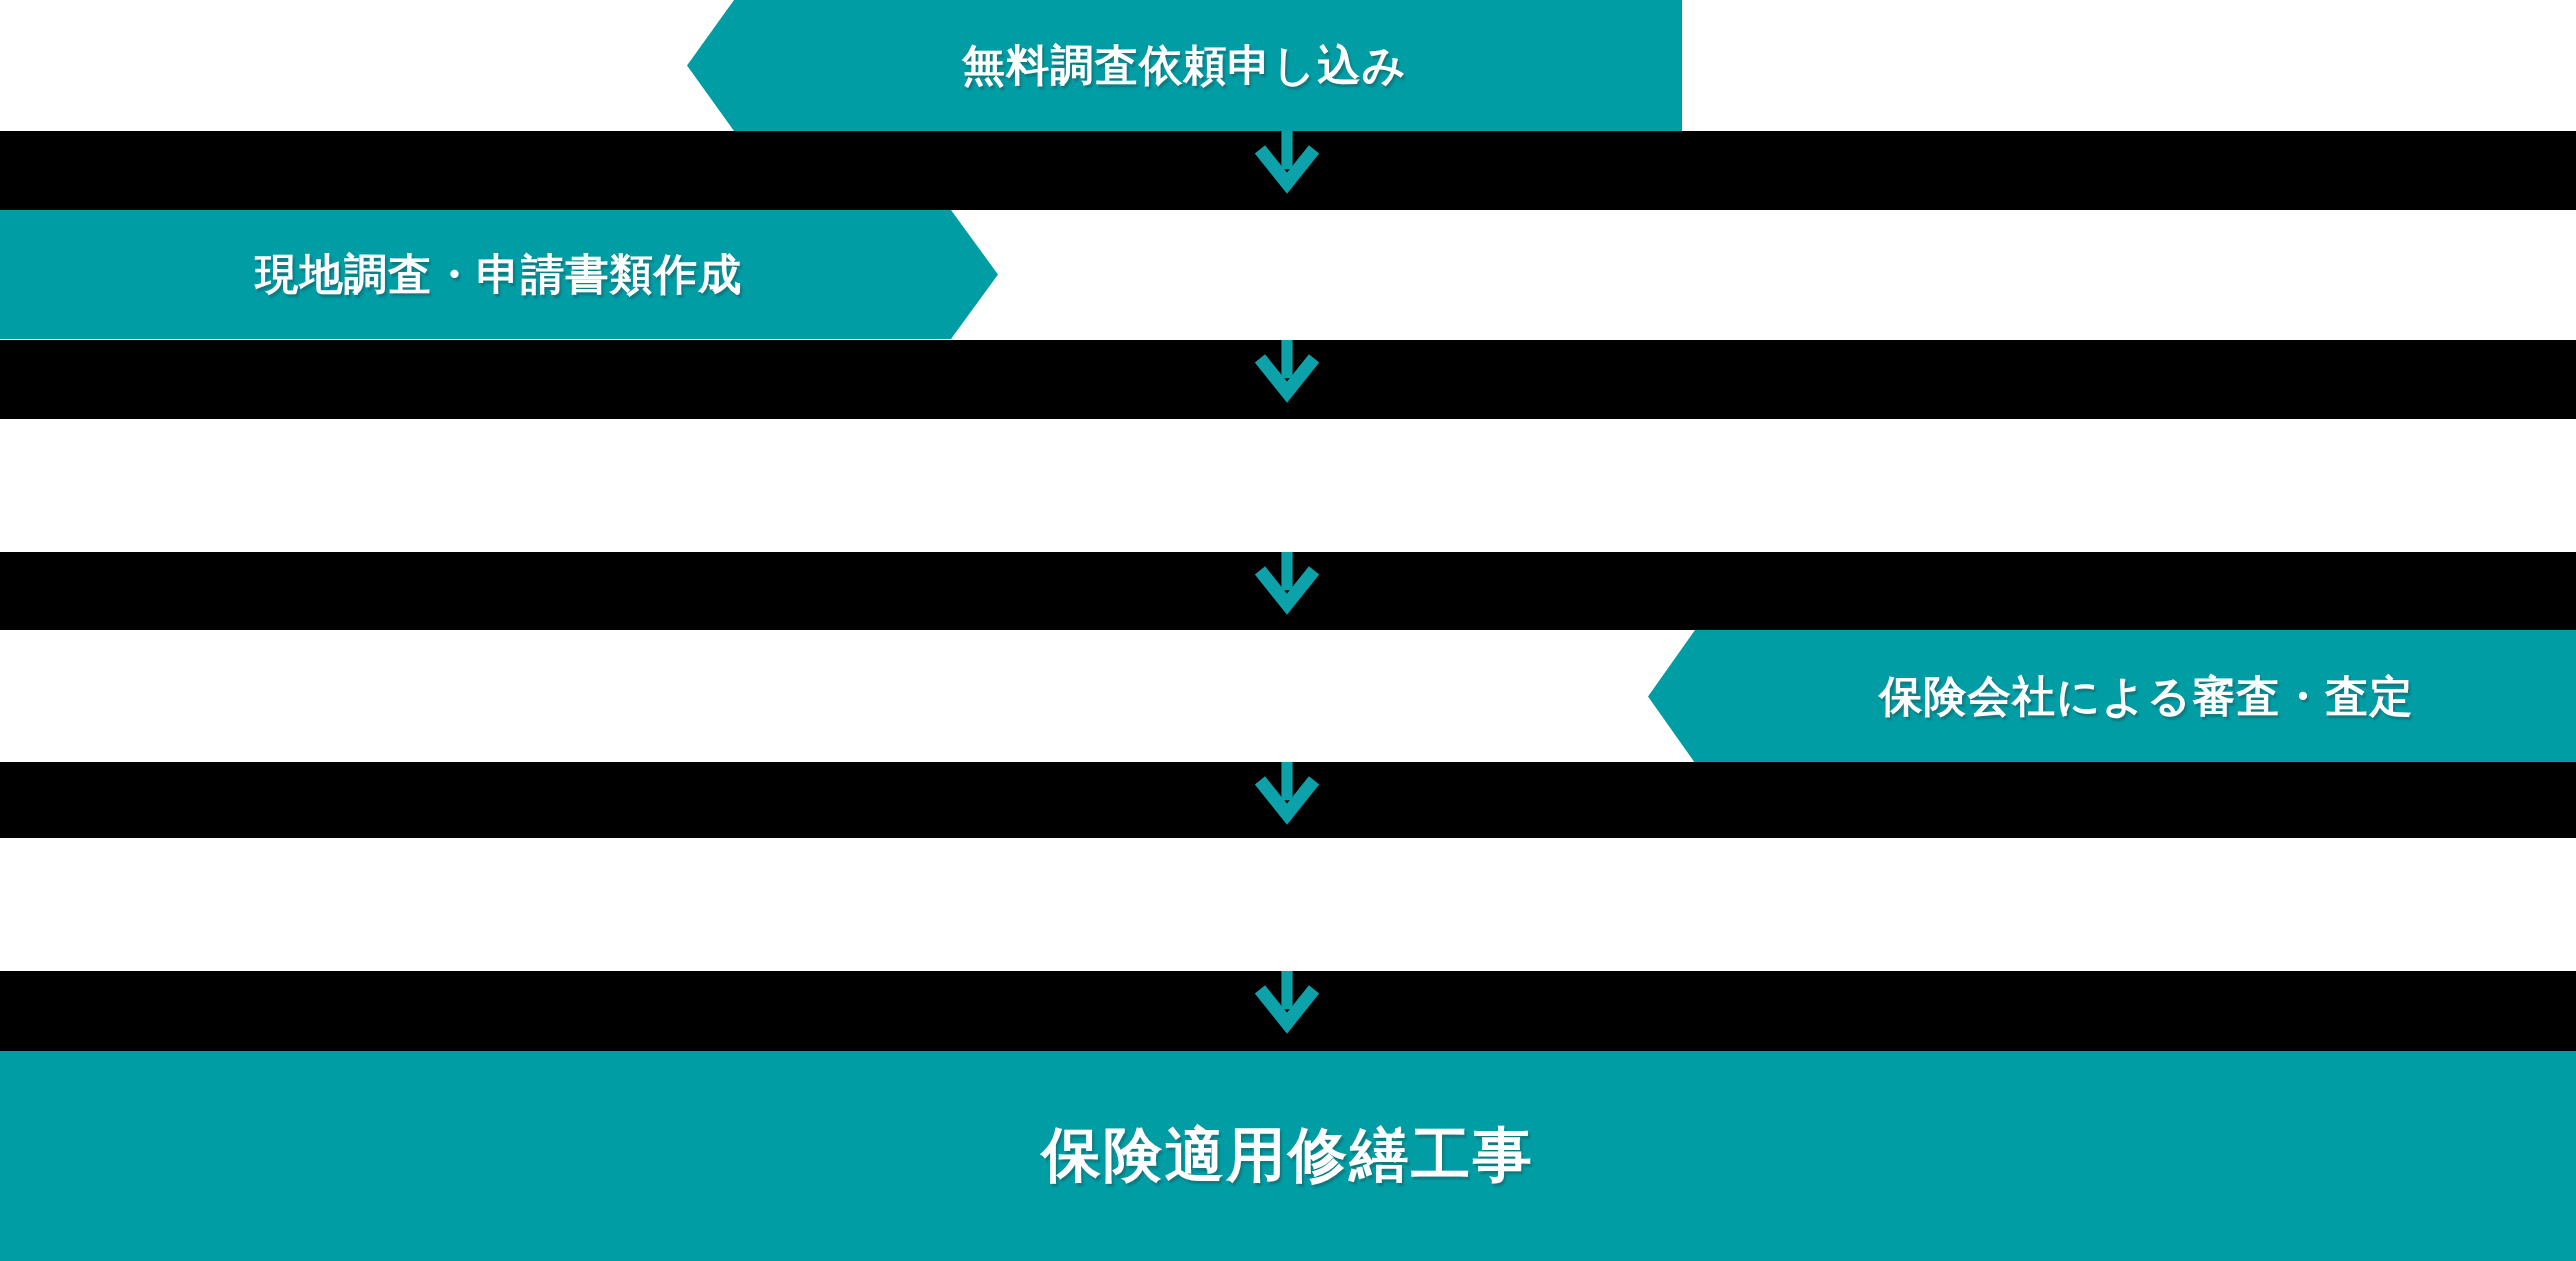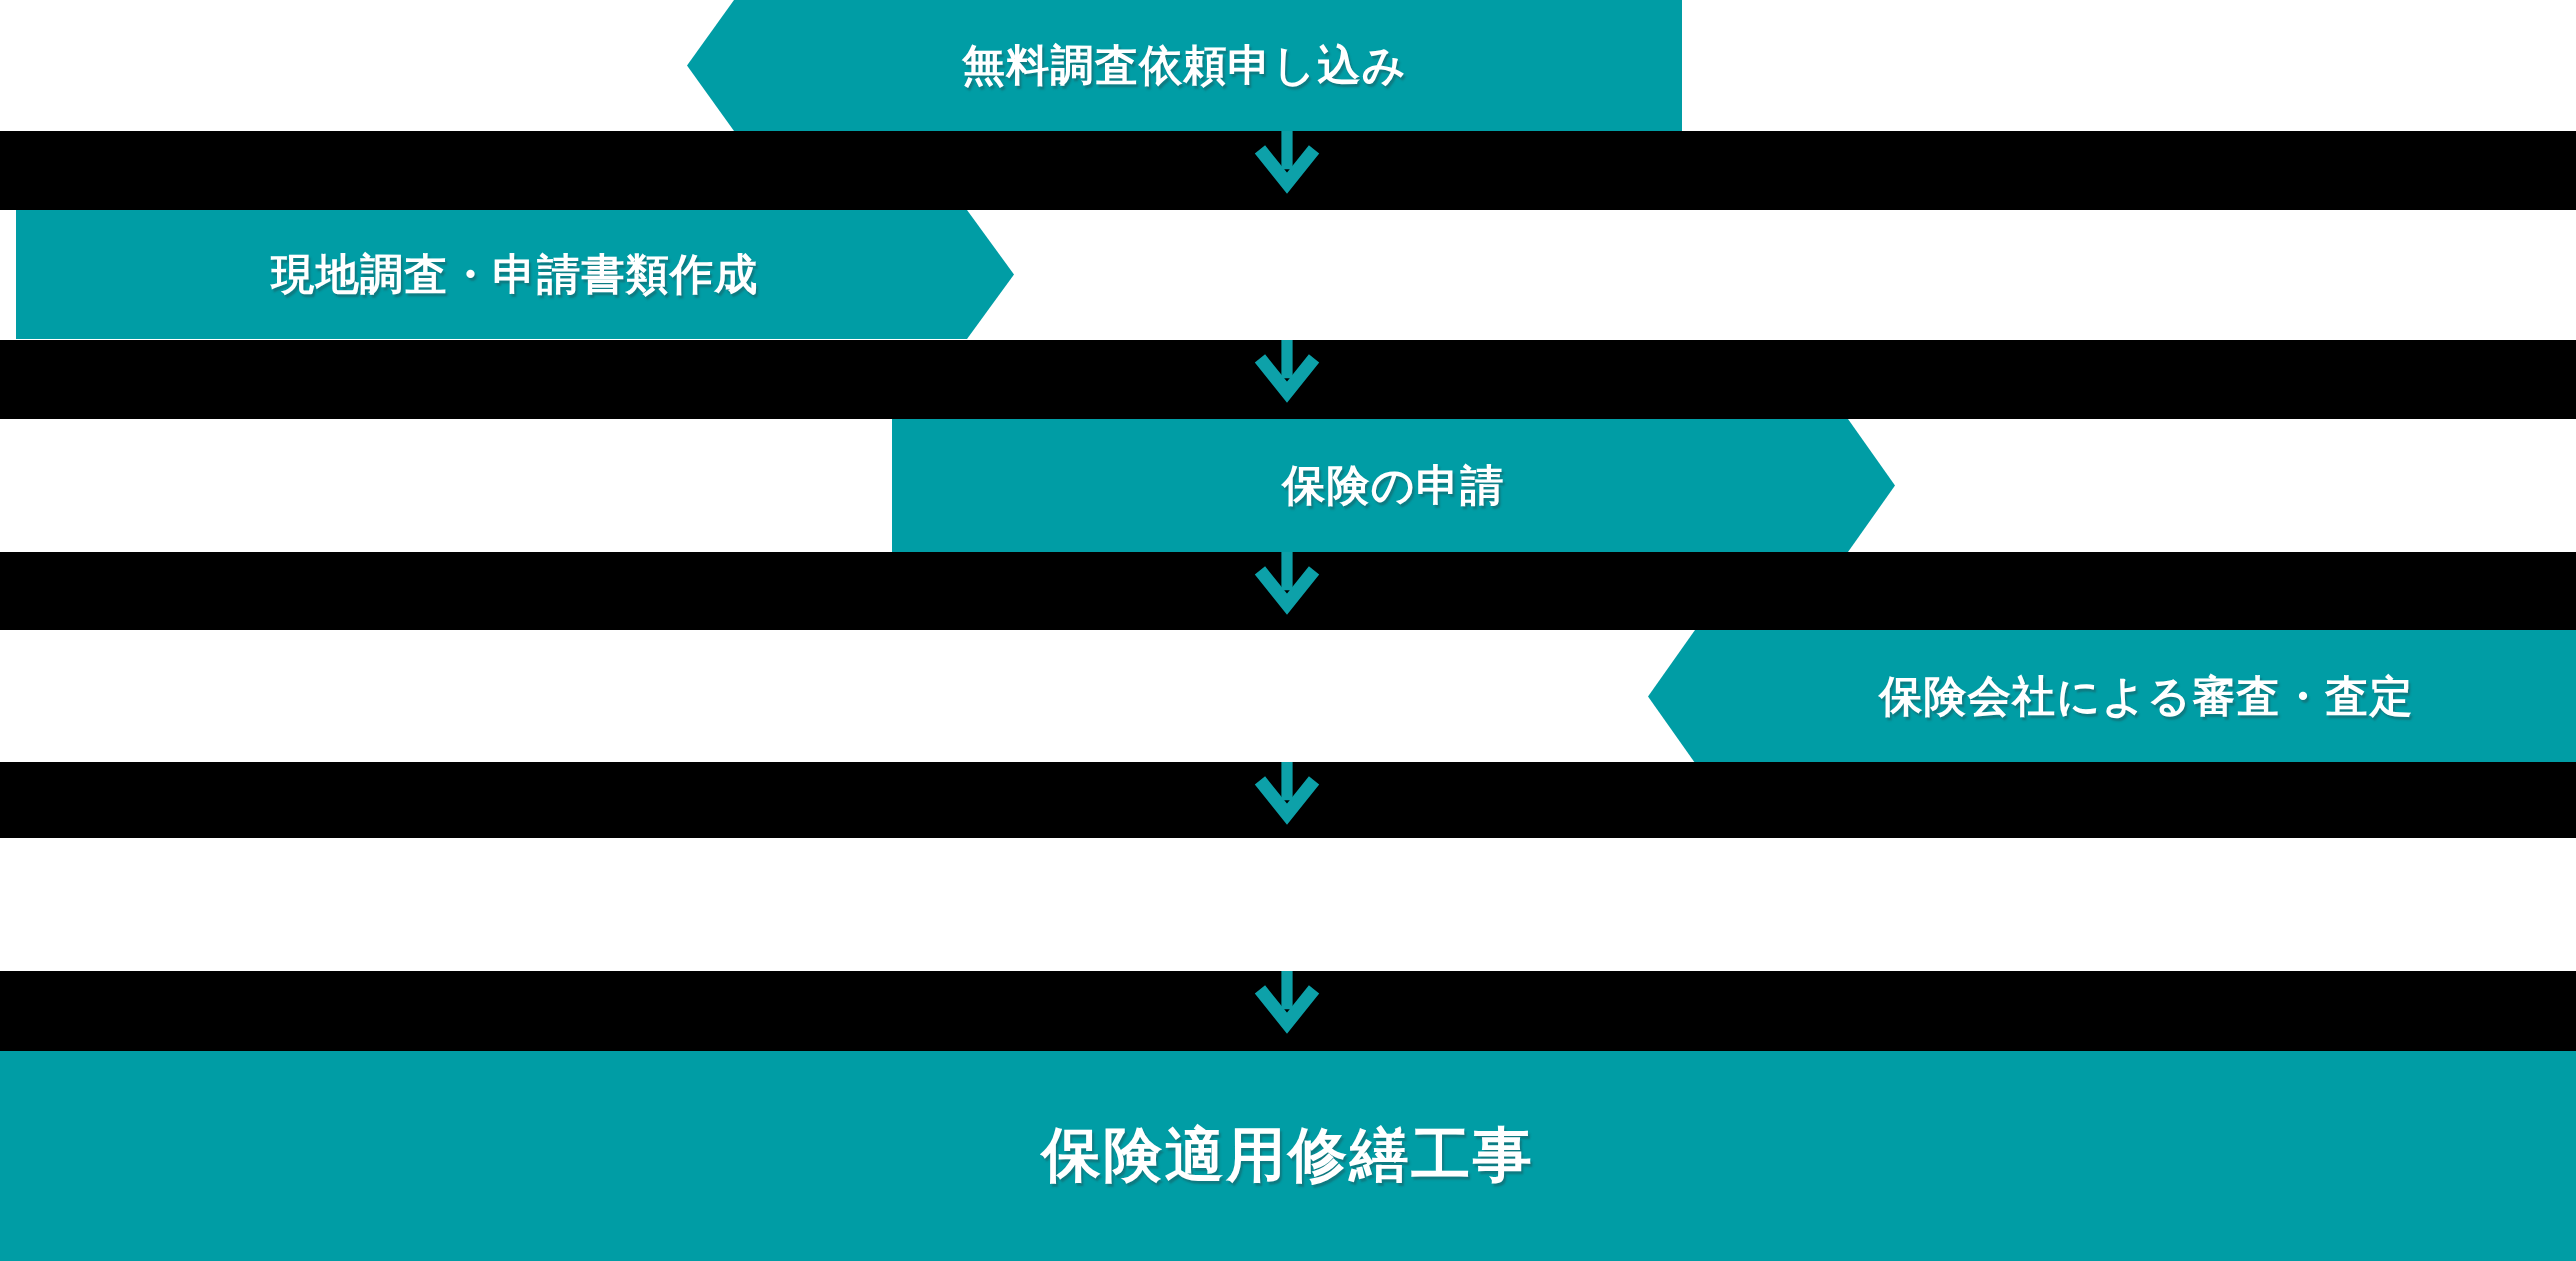--- a/index.html
+++ b/index.html
@@ -36,21 +36,21 @@
   }
   
   .tip-left {
     clip-path: polygon(47px 0, 100% 0, 100% 100%, 47px 100%, 0 50%);
   }
   
   .tip-right {
     clip-path: polygon(0 0, calc(100% - 47px) 0, 100% 50%, calc(100% - 47px) 100%, 0 100%);
   }
   #banner-step-1 { left: 687px; top: 0;      width: 995px; height: 131px; }
-  #banner-step-2 { left: 16px;      top: 210px;  width: 998px; height: 129px; }
+  #banner-step-2 { left: 0;      top: 210px;  width: 998px; height: 129px; }
   #banner-step-3 { left: 892px; top: 419px;  width: 1003px; height: 133px; }
   #banner-step-4 { left: 1648px; top: 630px;  width: 997px; height: 133px; }
   #banner-step-5 { left: 1579px; top: 838px; width: 997px; height: 133px; }
   #banner-step-6 { left: 0;      top: 1051px; width: 2576px; height: 210px; }
   #banner-step-6 .banner-label {
     font-size: 59px;
     letter-spacing: 2.6px;
     text-align: center;
   }
   .black-bar {
@@ -101,23 +101,20 @@
     <span class="banner-label">現地調査・申請書類作成</span>
   </div>
 
   <div class="black-bar" id="black-bar-2">
     <svg class="down-arrow" viewBox="0 0 100 100" xmlns="http://www.w3.org/2000/svg">
       <line x1="50" y1="0" x2="50" y2="58"></line>
       <polyline points="9,28 50,79 91,28"></polyline>
     </svg>
   </div>
 
-  <div class="banner tip-right" id="banner-step-3">
-    <span class="banner-label">保険の申請</span>
-  </div>
 
   <div class="black-bar" id="black-bar-3">
     <svg class="down-arrow" viewBox="0 0 100 100" xmlns="http://www.w3.org/2000/svg">
       <line x1="50" y1="0" x2="50" y2="58"></line>
       <polyline points="9,28 50,79 91,28"></polyline>
     </svg>
   </div>
 
   <div class="banner tip-left" id="banner-step-4">
     <span class="banner-label">保険会社による審査・査定</span>

